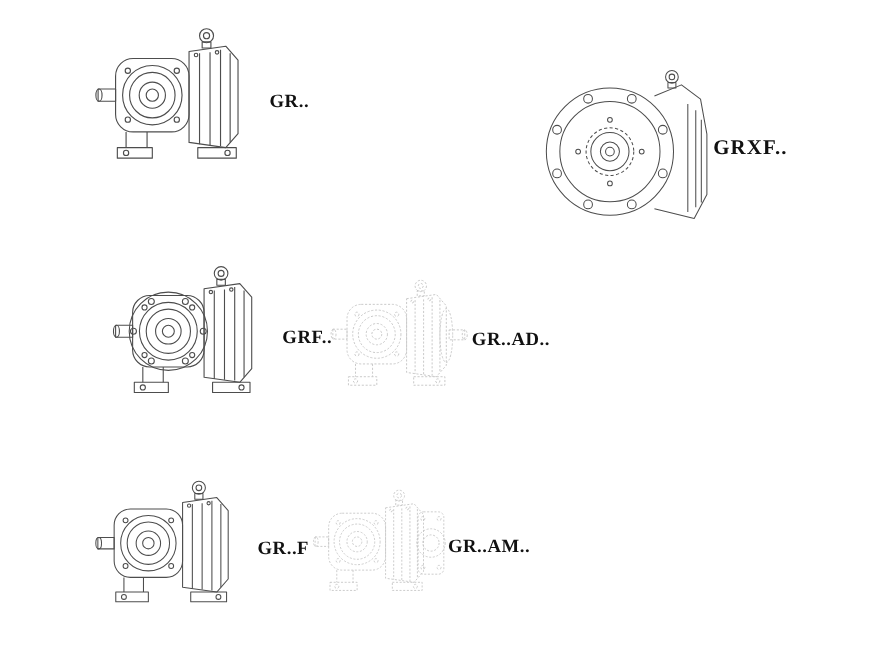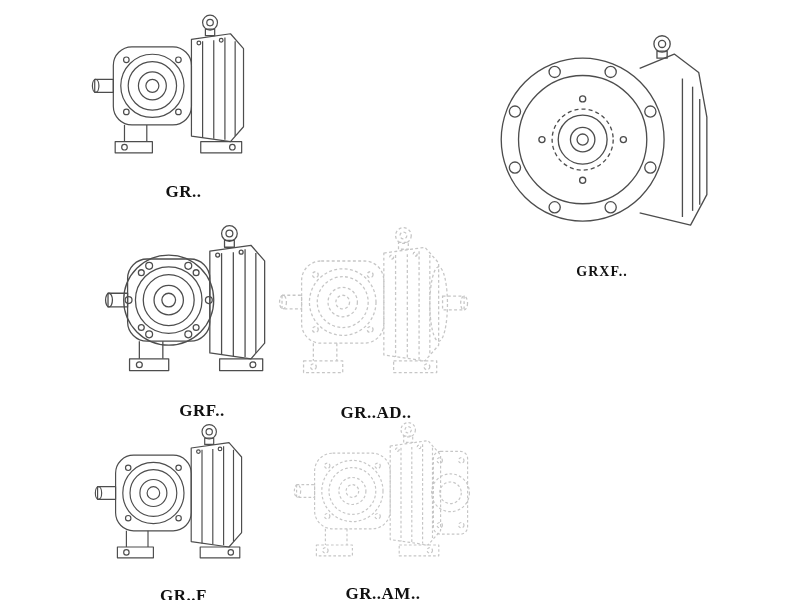--- a/index.html
+++ b/index.html
@@ -1,35 +1,35 @@
 <!DOCTYPE html>
 <html><head>
 <meta charset="utf-8">
 <style>
   html,body{margin:0;padding:0;background:#ffffff;}
   .canvas{
     position:relative;width:800px;height:600px;background:#ffffff;
     font-family:"Liberation Serif", serif;overflow:hidden;
   }
-  .cell{position:absolute;display:flex;flex-direction:column;align-items:center;}
+  .cell{position:absolute;display:flex;align-items:center;}
   .label{
     font-weight:bold;font-size:17px;color:#111111;letter-spacing:.5px;
     margin-top:3px;white-space:nowrap;
   }
-  .big .label{font-size:14px;letter-spacing:1px;}
+  .big .label{font-size:19px;letter-spacing:1px;}
   svg.draw{color:#4d4d4d;display:block;}
   svg.ghost{color:#c6c6c6;display:block;}
   svg.ghost use{stroke-dasharray:3 2.4;}
   .defs{position:absolute;width:0;height:0;overflow:hidden;}
 
   .cell-gr   {left:86px;  top:2px;   width:195px;}
   .cell-grz  {left:282px; top:0px;   width:200px;}
   .cell-grxf {left:488px; top:6px;   width:228px;}
   .cell-grf  {left:102px;  top:212px; width:200px;}
-  .cell-grad {left:276px; top:214px; width:200px;align-items:center;}
+  .cell-grad {left:300px; top:214px; width:200px;align-items:center;}
   .cell-grx  {left:490px; top:302px; width:240px;}
   .cell-grff {left:86px;  top:412px; width:195px;}
   .cell-gram {left:284px; top:410px; width:198px;}
 </style>
 </head>
 <body>
 
 <svg class="defs" aria-hidden="true">
   <defs>
     <g id="gb-side" fill="none" stroke="currentColor" stroke-width="1.3" stroke-linejoin="round">

